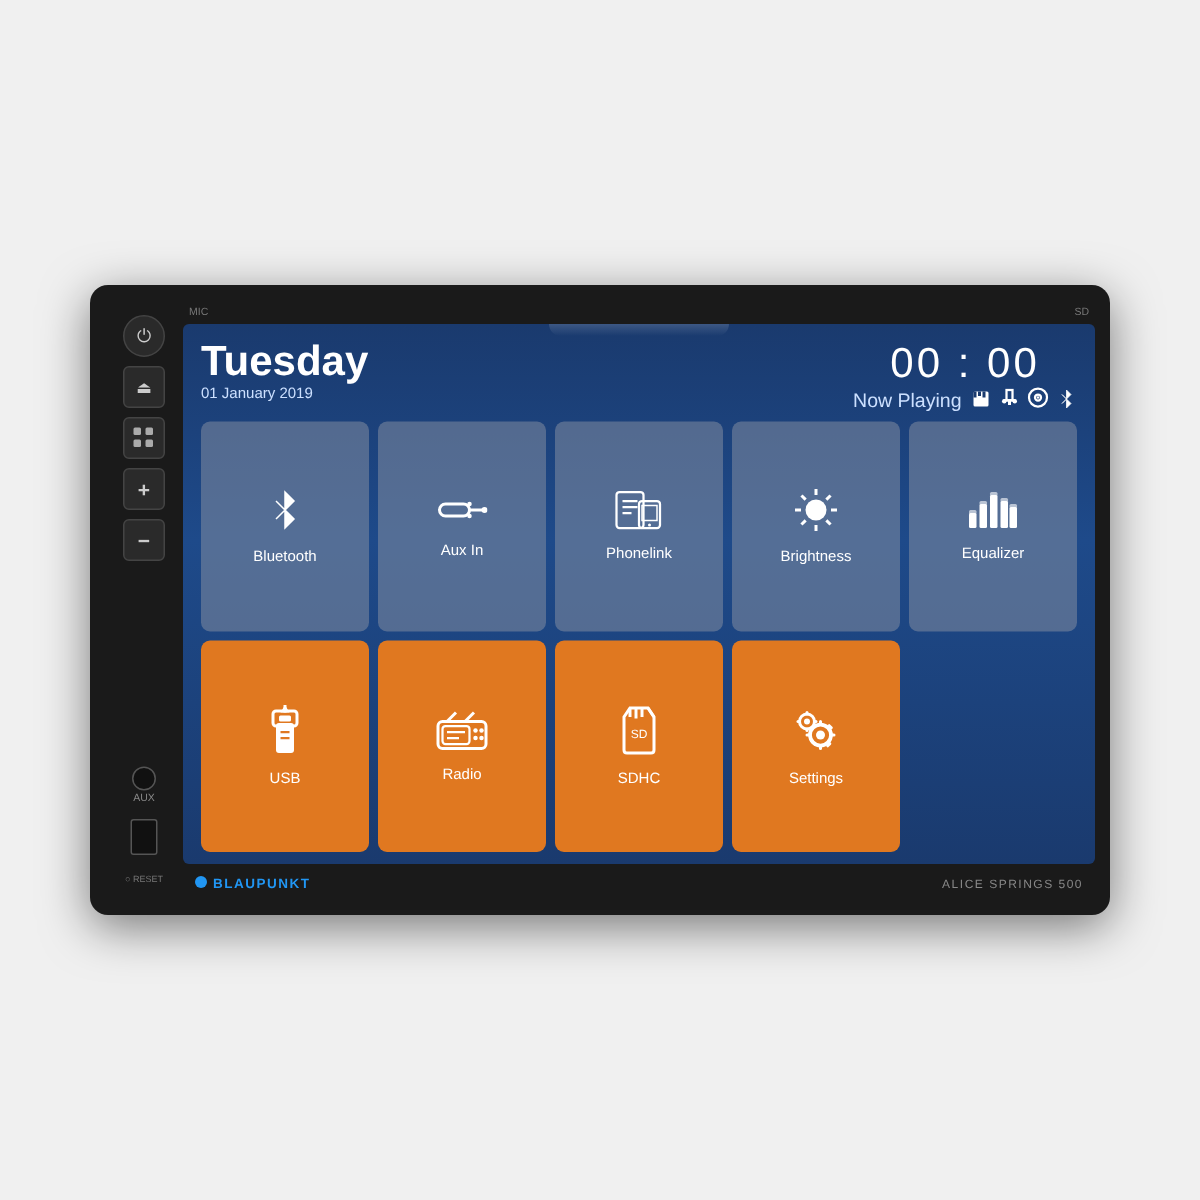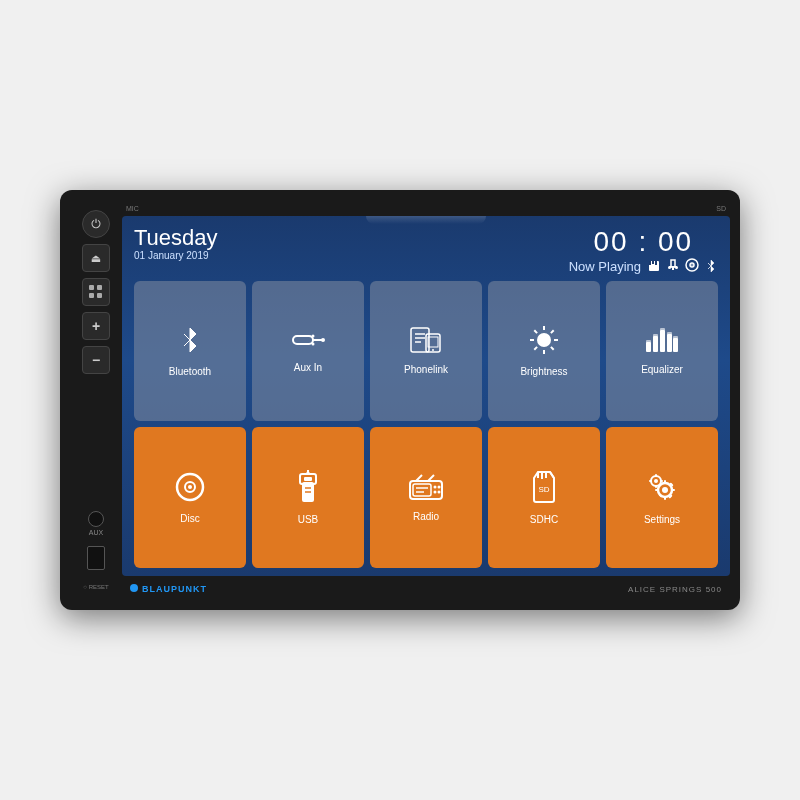--- a/index.html
+++ b/index.html
@@ -128,22 +128,22 @@
 
     
     .screen-header {
       display: flex;
       justify-content: space-between;
       align-items: flex-start;
       color: white;
     }
 
     .header-left .day {
-      font-size: 22px;
-      font-weight: 400;
+      font-size: 28px;
+      font-weight: 700;
       line-height: 1.1;
     }
 
     .header-left .date {
       font-size: 10px;
       color: #cce0ff;
     }
 
     .header-right {
       text-align: right;
@@ -430,30 +430,20 @@
                 <rect x="2" y="14" width="5" height="3" rx="1" fill="rgba(255,255,255,0.6)"></rect>
                 <rect x="9" y="8" width="5" height="3" rx="1" fill="rgba(255,255,255,0.6)"></rect>
                 <rect x="16" y="2" width="5" height="3" rx="1" fill="rgba(255,255,255,0.6)"></rect>
                 <rect x="23" y="6" width="5" height="3" rx="1" fill="rgba(255,255,255,0.6)"></rect>
                 <rect x="29" y="10" width="5" height="3" rx="1" fill="rgba(255,255,255,0.6)"></rect>
               </svg>
             </div>
             <span class="cell-label">Equalizer</span>
           </div>
 
-          <div class="grid-cell orange">
-            <div class="cell-icon">
-              <svg width="32" height="32" viewBox="0 0 32 32">
-                <circle cx="16" cy="16" r="13" fill="none" stroke="white" stroke-width="2.5"></circle>
-                <circle cx="16" cy="16" r="5" fill="none" stroke="white" stroke-width="2"></circle>
-                <circle cx="16" cy="16" r="2" fill="white"></circle>
-              </svg>
-            </div>
-            <span class="cell-label">Disc</span>
-          </div>
 
           <div class="grid-cell orange">
             <div class="cell-icon">
               <svg width="26" height="34" viewBox="0 0 26 34">
 
                 <rect x="7" y="12" width="12" height="20" rx="2" fill="white"></rect>
 
                 <rect x="5" y="4" width="16" height="10" rx="2" fill="none" stroke="white" stroke-width="2"></rect>
                 <rect x="9" y="7" width="8" height="4" rx="1" fill="white"></rect>
 

